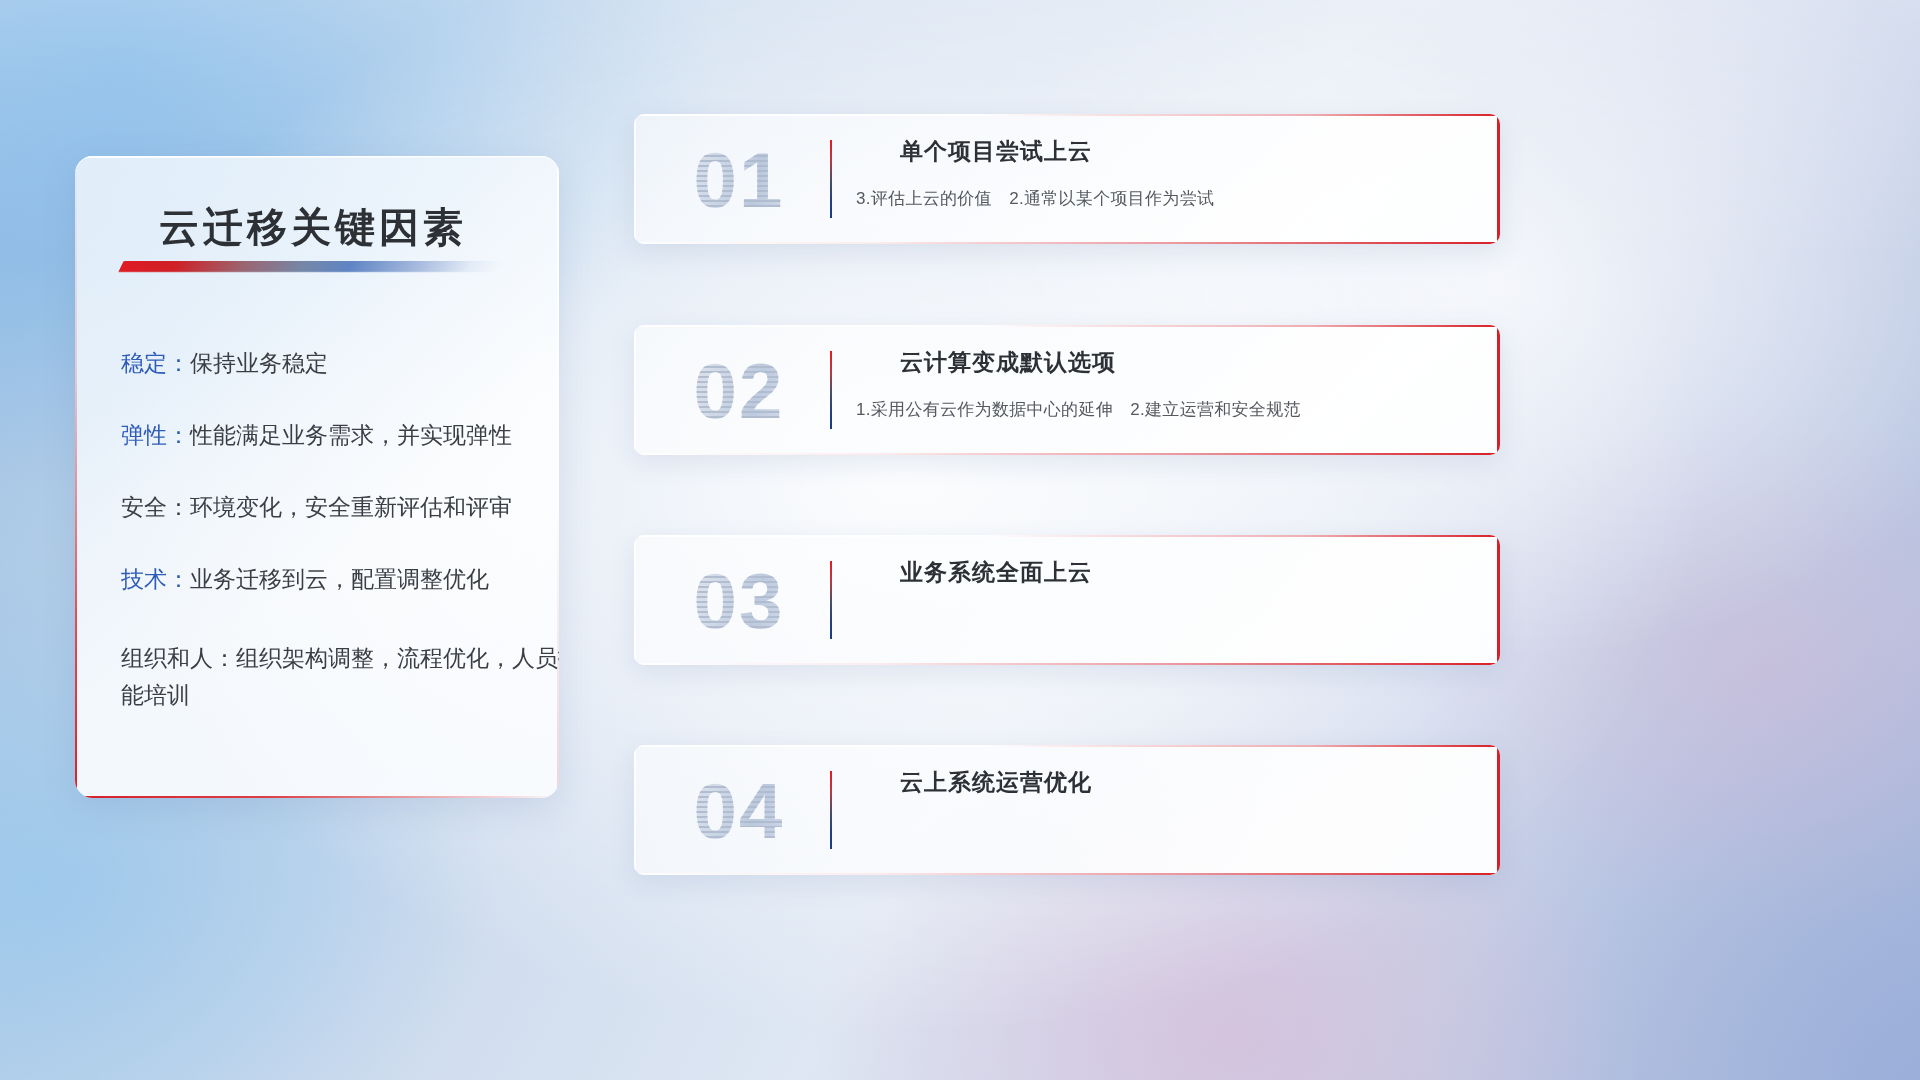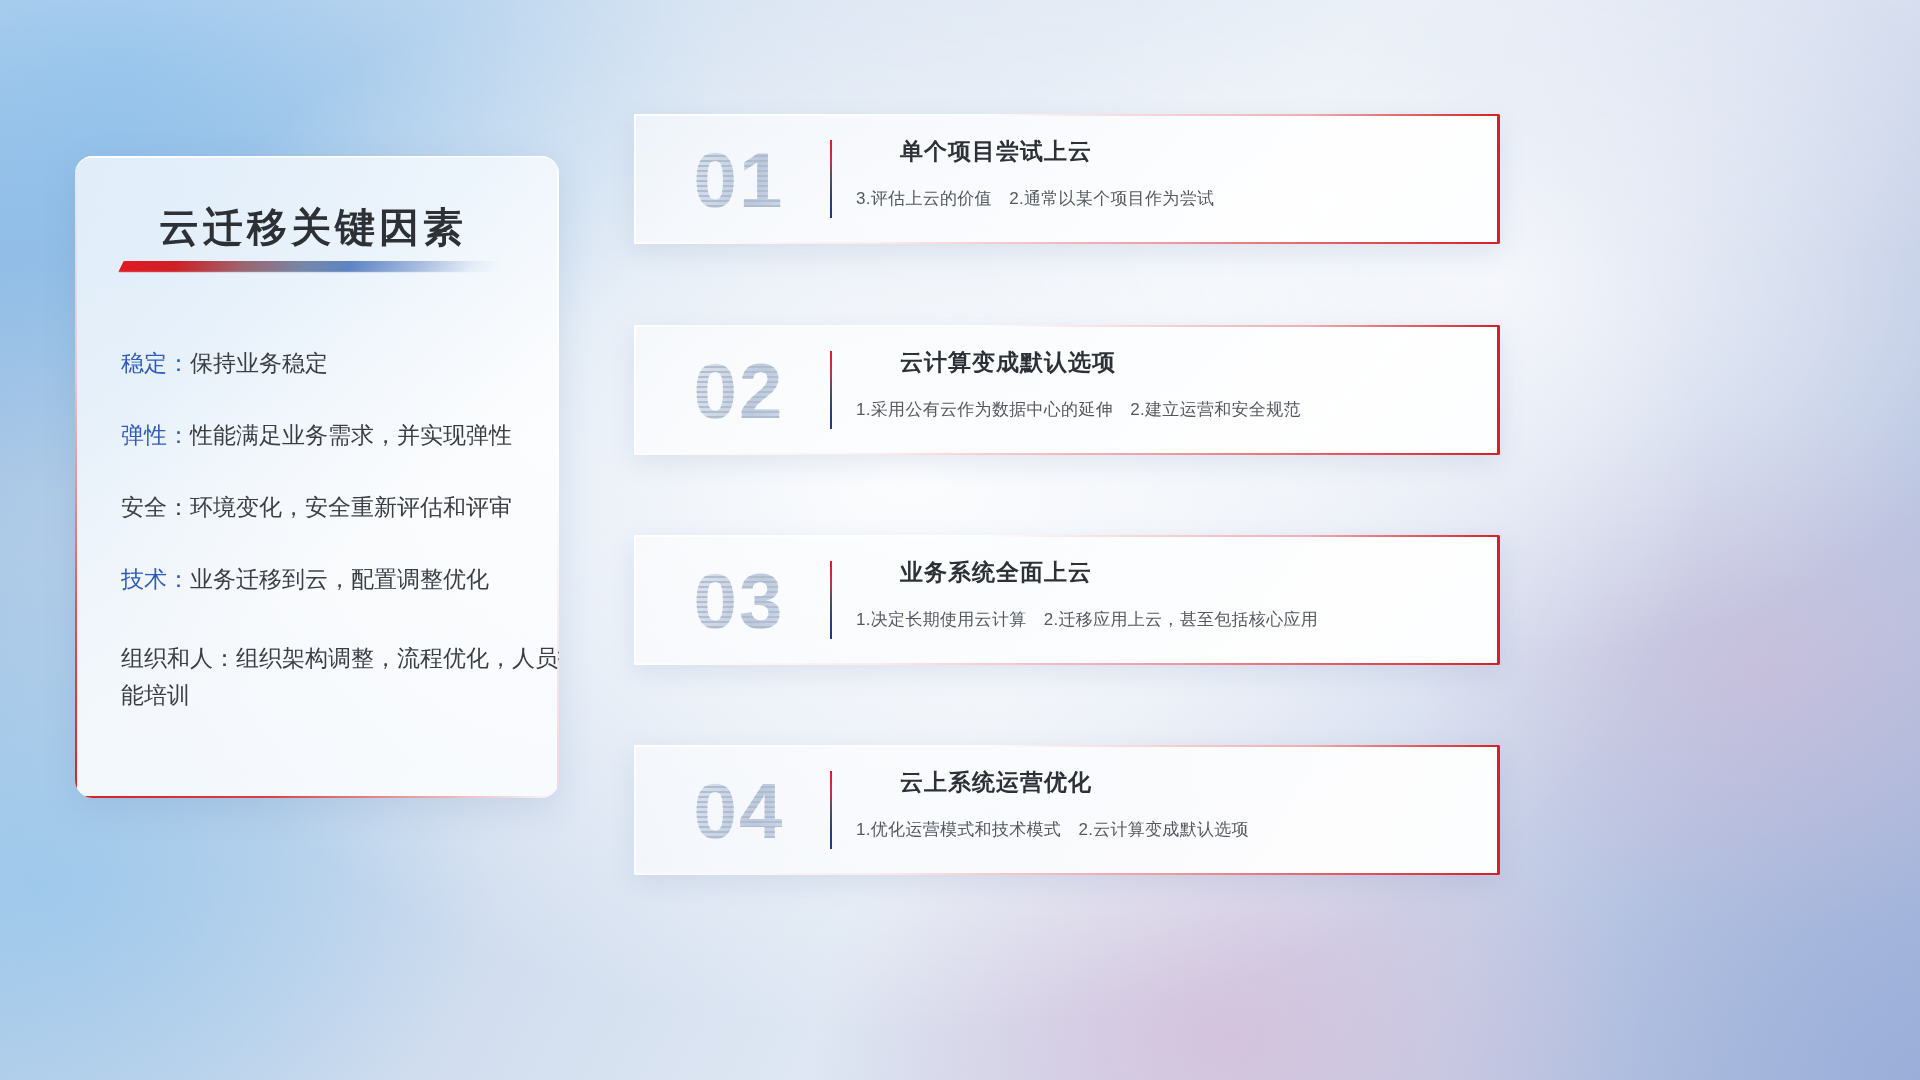--- a/index.html
+++ b/index.html
@@ -87,21 +87,21 @@
   .factor.blue .k{color:#2e5cb8;}
   .factor.dark .k{color:#3b3f45;}
   .factor .v{color:#3b3f45;}
   .factor.wrap{white-space:normal;line-height:1.62;margin-bottom:0;}
 
   
   .step-card{
     position:absolute;left:634px;width:866px;height:130px;
     background:linear-gradient(135deg, rgba(255,255,255,.55) 0%, rgba(252,253,255,.82) 42%, rgba(255,255,255,.95) 78%, rgba(253,254,255,.99) 100%);
     box-shadow:0 8px 26px rgba(92,122,172,.14);
-    overflow:hidden;border-radius:2px;
+    overflow:hidden;border-radius:10px;
   }
   .step-card .e-top{
     position:absolute;left:0;top:0;height:2px;width:100%;
     background:linear-gradient(90deg, rgba(255,255,255,.98) 0%, rgba(255,255,255,.9) 40%, rgba(236,160,165,.85) 78%, #d81f27 100%);
   }
   .step-card .e-left{
     position:absolute;left:0;top:0;width:2px;height:100%;
     background:linear-gradient(180deg, rgba(255,255,255,.98) 0%, rgba(255,255,255,.8) 50%, rgba(255,255,255,.95) 100%);
   }
   .step-card .e-right{
@@ -205,25 +205,23 @@
 </div>
 
 <div class="step-card" style="top:535px;text-align:right;">
   <div class="e-top"></div>
   <div class="e-left"></div>
   <div class="e-right"></div>
   <div class="e-bottom"></div>
   <div class="step-num">03</div>
   <div class="step-divider"></div>
   <div class="step-title">业务系统全面上云</div>
-  <div class="step-desc">1.决定长期使用云计算　2.迁移应用上云，甚至包括核心应用</div>
 </div>
 
 <div class="step-card" style="top:745px;">
   <div class="e-top"></div>
   <div class="e-left"></div>
   <div class="e-right"></div>
   <div class="e-bottom"></div>
   <div class="step-num">04</div>
   <div class="step-divider"></div>
   <div class="step-title">云上系统运营优化</div>
-  <div class="step-desc">1.优化运营模式和技术模式　2.云计算变成默认选项</div>
 </div>
 
 </body></html>

